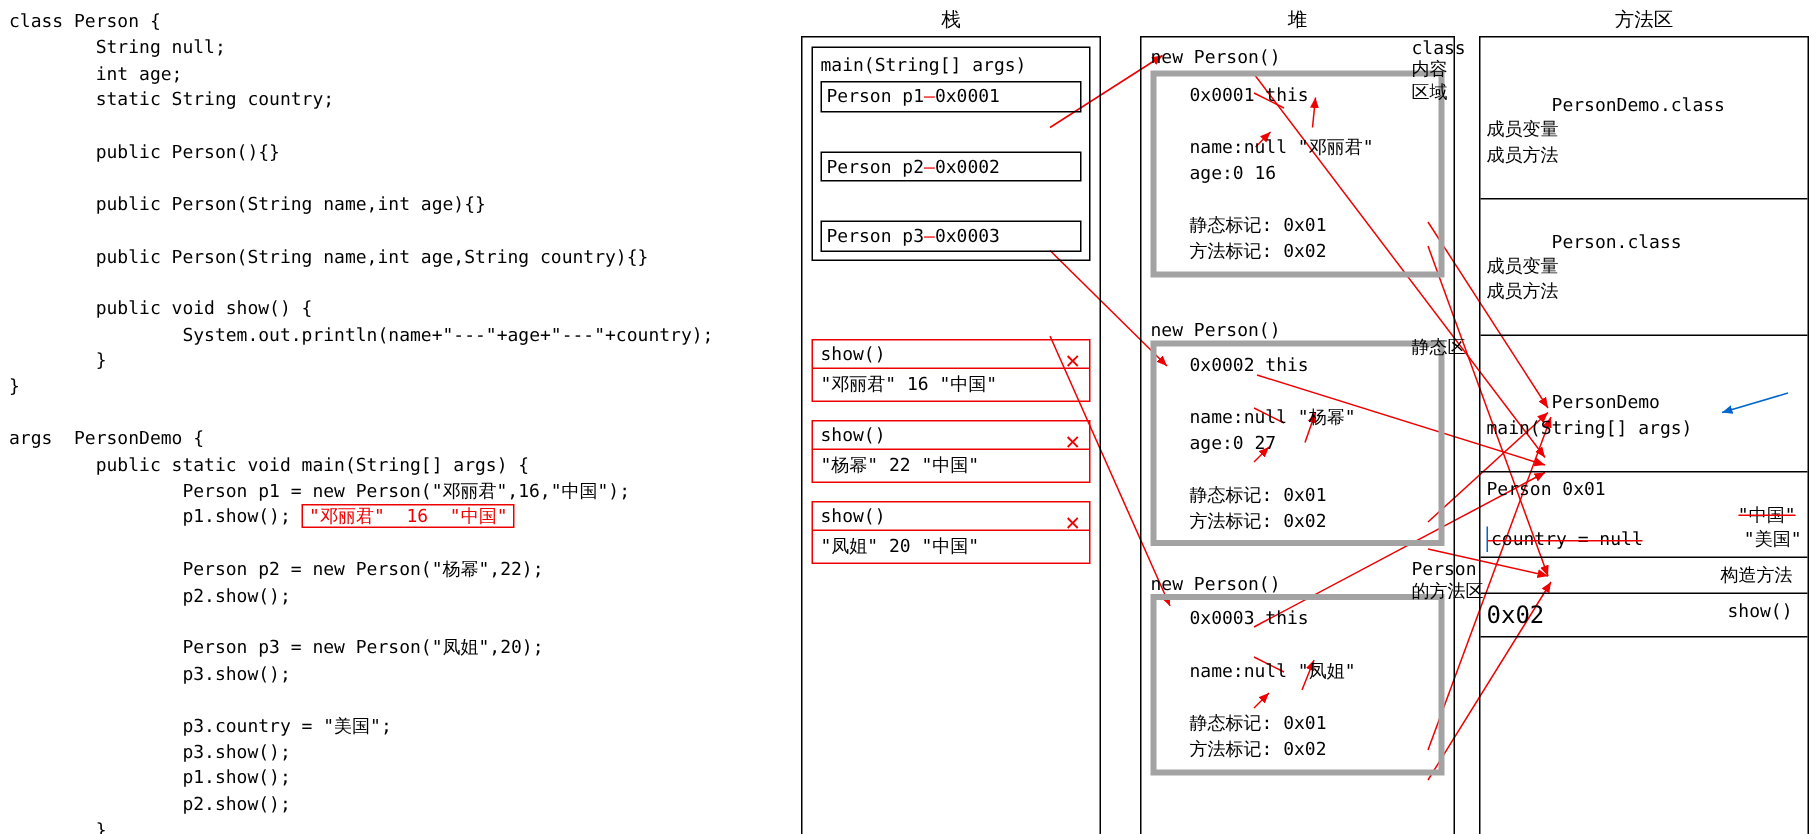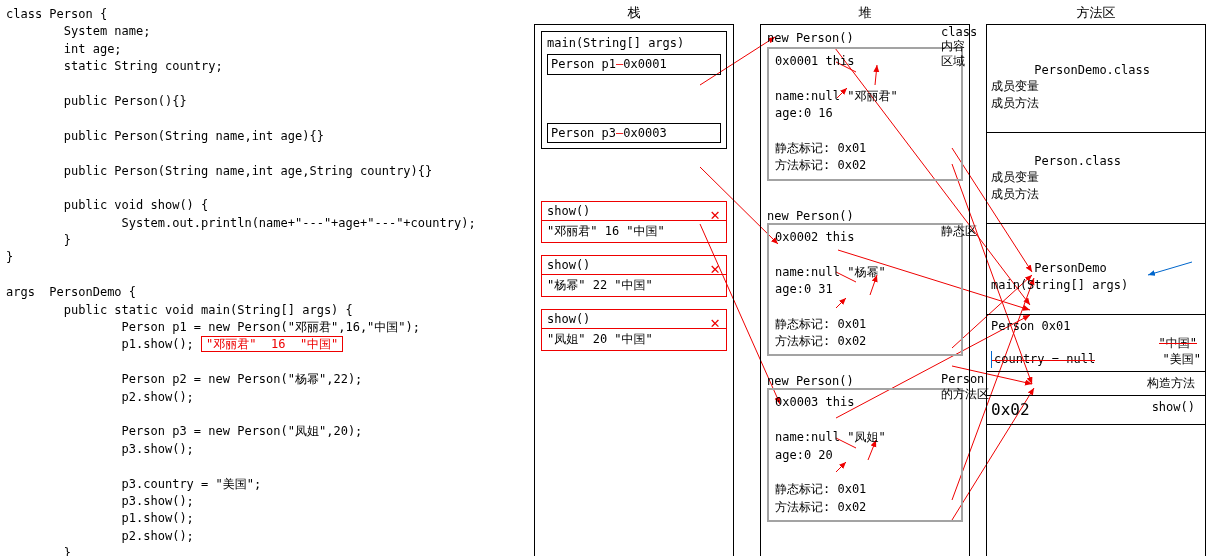--- a/index.html
+++ b/index.html
@@ -18,21 +18,21 @@
 .redX{position:absolute;right:6px;top:3px;color:#e00;font-weight:bold;font-size:16px}
 .inline-annot{color:#e00;border:1px solid #e00;padding:0 4px;display:inline}
 .method .section{border-bottom:1px solid #000;padding:3px 4px;line-height:1.4;position:relative}
 .method .lastsec{border-bottom:none}
 .label-left{position:absolute;left:-46px;top:0;line-height:1.2;font-size:12px;padding-right:20px;width:44px;text-align:left}
 .small{font-size:16px}
 svg.arrows{position:absolute;left:0;top:0;width:1213px;height:556px;pointer-events:none}
 .red{stroke:#e00;fill:none;stroke-width:1}
 .blue{stroke:#06c;fill:none;stroke-width:1}
 .redshort{color:#e00}
-.heapbox{border:2px solid #a3a3a3;padding:4px 6px;margin-bottom:14px;line-height:1.45;position:relative}
+.heapbox{border:4px solid #a3a3a3;padding:4px 22px;margin-bottom:14px;line-height:1.45;position:relative}
 .showbox{border:1px solid #e00;margin-bottom:12px;padding:2px 5px;position:relative}
 .divline{border-top:1px solid #e00;margin:2px -5px}
 .subbox{border:1px solid #000;padding:1px 3px;margin:2px 0;display:block}
 </style>
 </head>
 <body>
 
 <svg class="arrows">
   <defs>
     <marker id="ar" markerWidth="8" markerHeight="8" refX="7" refY="3" orient="auto">
@@ -61,21 +61,21 @@
   <path class="red" marker-end="url(#ar)" d="M868 460 L 876 440"></path>
   <path class="red" marker-end="url(#ar)" d="M836 472 L 846 462"></path>
   <path class="red" d="M836 62 L 856 72"></path>
   <path class="red" d="M836 272 L 856 282"></path>
   <path class="red" d="M836 438 L 856 448"></path>
   <path class="blue" marker-end="url(#ab)" d="M1192 262 L 1148 275"></path>
 </svg>
 
 <div class="code">
 <pre><span>class Person {</span>
-<span>        System name;</span>
+<span>        String null;</span>
 <span>        int age;</span>
 <span>        static String country;</span>
 
 <span>        public Person(){}</span>
 
 <span>        public Person(String name,int age){}</span>
 
 <span>        public Person(String name,int age,String country){}</span>
 
 <span>        public void show() {</span>
@@ -105,20 +105,23 @@
 
 <div class="col stack">
   <div class="col-title">栈</div>
   <div class="col-box">
     <div class="innerbox" style="margin-bottom:20px">
       <div>main(String[] args)</div>
       <div class="subbox" style="">
         <span>Person p1</span><span class="redshort">—</span><span>0x0001</span>
       </div>
       <div style="height:22px"></div>
+      <div class="subbox">
+        <span>Person p2</span><span class="redshort">—</span><span>0x0002</span>
+      </div>
       <div style="height:22px"></div>
       <div class="subbox">
         <span>Person p3</span><span class="redshort">—</span><span>0x0003</span>
       </div>
     </div>
 
     <div style="height:32px"></div>
 
     <div class="showbox">
       <span class="redX">✕</span>
@@ -152,31 +155,31 @@
       <div>age:0   16</div><br>
       <div>静态标记:   0x01</div>
       <div>方法标记:   0x02</div>
     </div>
 
     <div style="height:14px"></div>
     <div>new Person()</div>
     <div class="heapbox">
       <div>0x0002  this</div><br>
       <div>name:null "杨幂"</div>
-      <div>age:0   31</div><br>
+      <div>age:0   27</div><br>
       <div>静态标记:   0x01</div>
       <div>方法标记:   0x02</div>
     </div>
 
     <div style="height:4px"></div>
     <div>new Person()</div>
     <div class="heapbox" style="margin-bottom:4px">
       <div>0x0003  this</div><br>
       <div>name:null "凤姐"</div>
-      <div>age:0   20</div><br>
+      <br>
       <div>静态标记:   0x01</div>
       <div>方法标记:   0x02</div>
     </div>
 
   </div>
 </div>
 
 <div class="col method">
   <div class="col-title">方法区</div>
   <div class="col-box" style="padding:0;min-height:540px">

